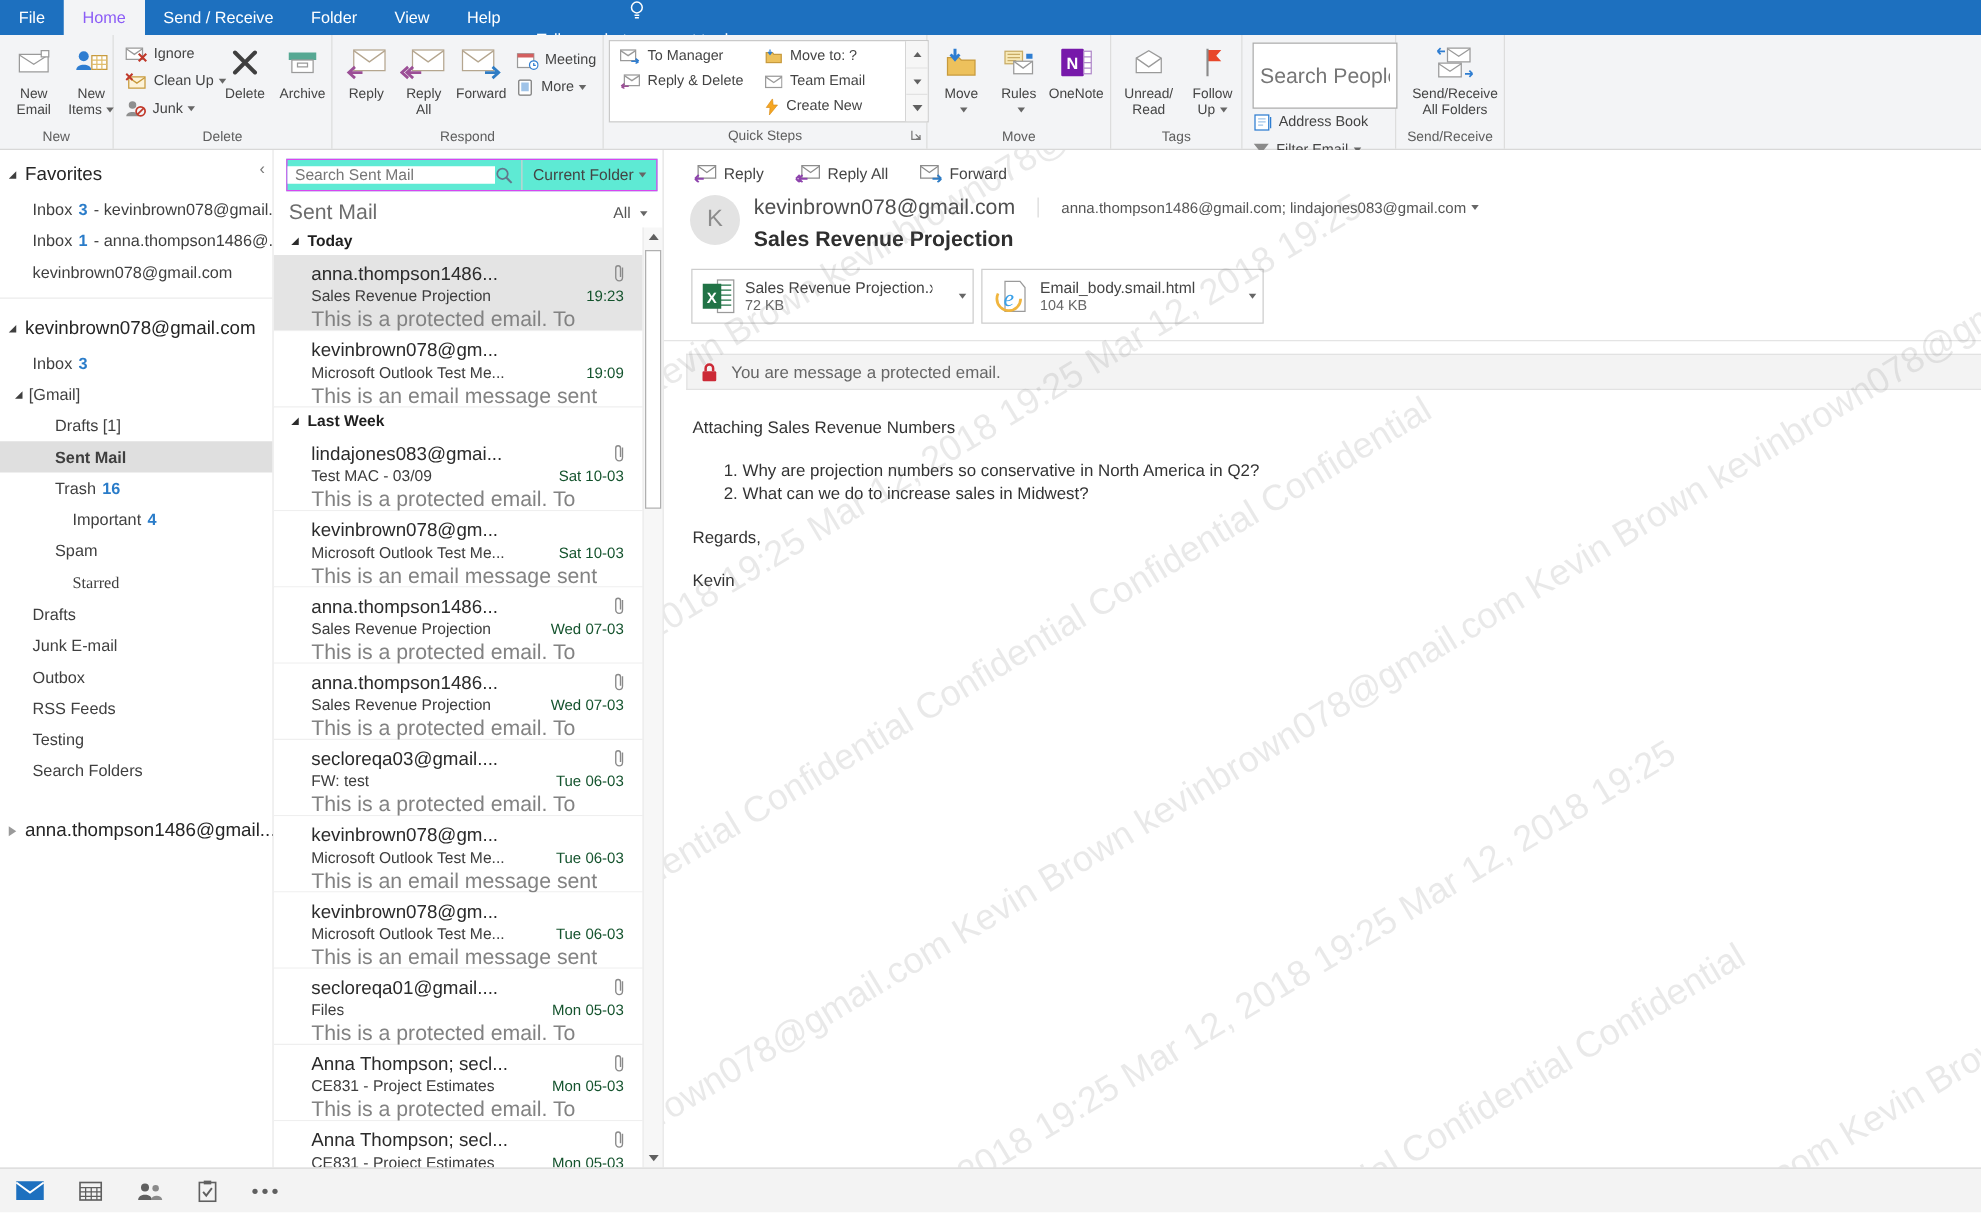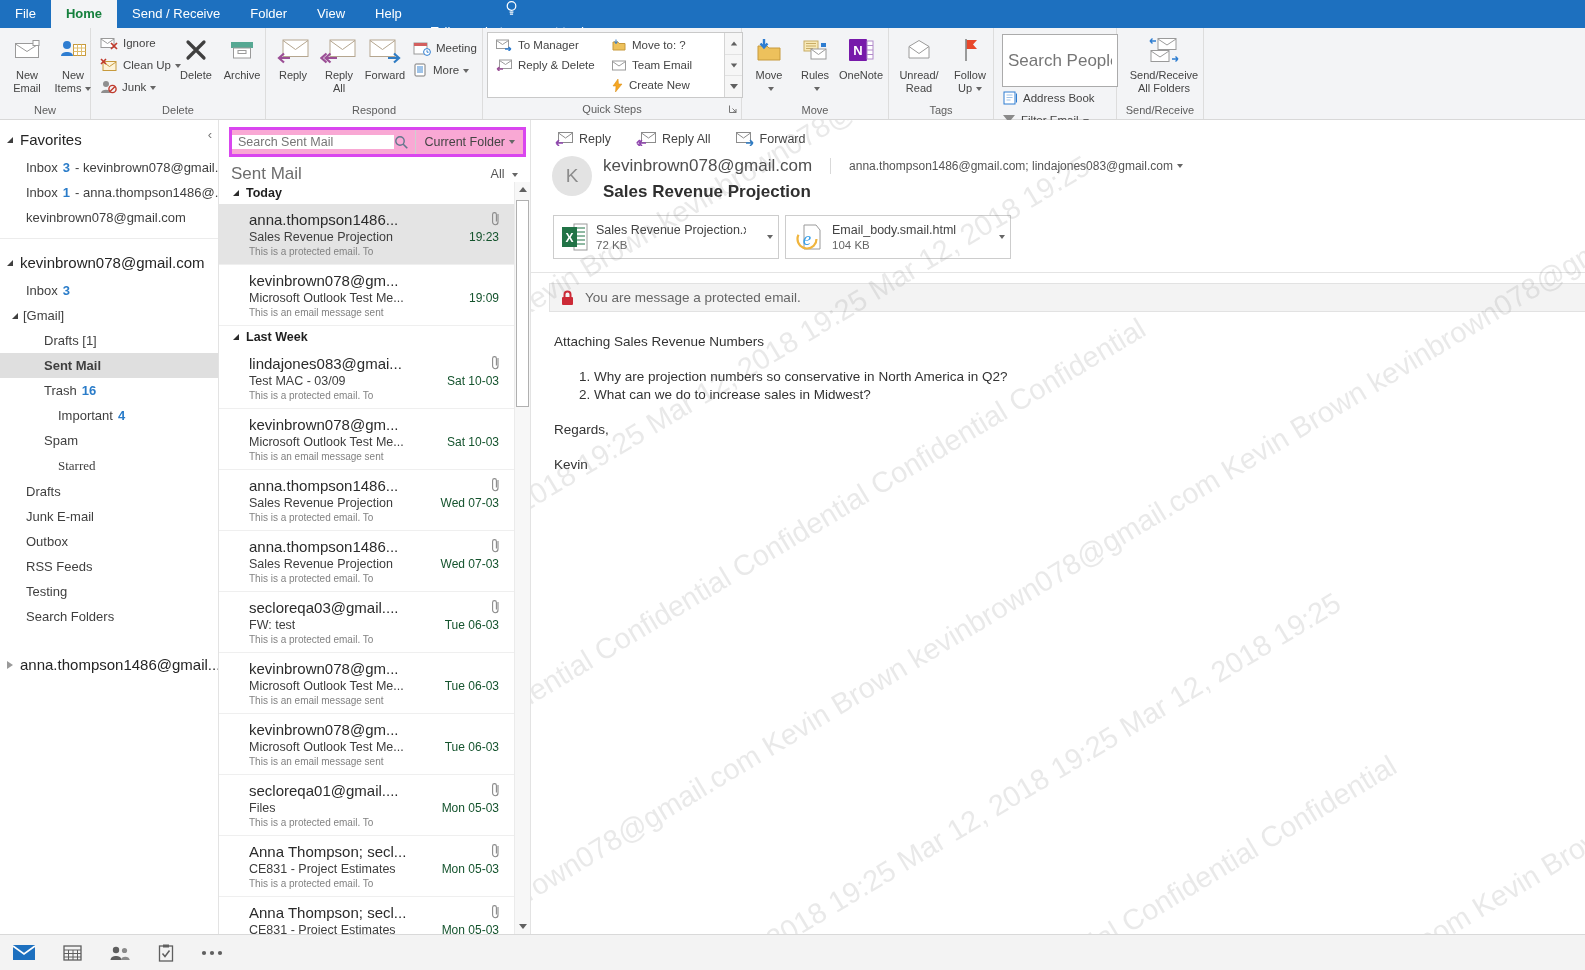--- a/index.html
+++ b/index.html
@@ -1,21 +1,21 @@
 <!DOCTYPE html>
 <html><head>
 <meta charset="utf-8">
 <style>
   html,body{margin:0;padding:0;}
   body{width:1585px;height:970px;position:relative;overflow:hidden;background:#fff;
        font-family:"Liberation Sans",sans-serif;-webkit-font-smoothing:antialiased;}
   
   .topbar{position:absolute;top:0;left:0;right:0;height:28px;background:#1d70bf;display:flex;align-items:stretch;}
   .tab{color:#fff;font-size:13px;line-height:28px;padding:0 15px;cursor:default;white-space:nowrap;}
-  .tab.selected{background:#f3f4f6;color:#15803d;font-weight:bold;}
+  .tab.selected{background:#f3f4f6;color:#8b5cf6;}
   .tellme{display:flex;align-items:center;gap:7px;color:#fff;font-size:13px;padding:0 14px;flex-direction:column;}
   
   .ribbon{position:absolute;top:28px;left:0;right:0;height:91px;background:#f3f4f6;border-bottom:1px solid #d8d8d8;display:flex;}
   .rgroup{position:relative;border-right:1px solid #dddddd;display:flex;flex-direction:column;flex:0 0 auto;}
   .rg-content{flex:1;display:flex;align-items:flex-start;padding:3px 4px 0 4px;}
   .rg-label{height:16px;font-size:11px;color:#5d5d5d;text-align:center;line-height:13px;position:relative;}
   .bigbtn{display:flex;flex-direction:column;align-items:center;justify-content:flex-start;
           padding:3px 4px 0 4px;min-width:38px;height:70px;font-size:11px;color:#444;text-align:center;line-height:13px;}
   .bigbtn .ic{height:32px;display:flex;align-items:center;justify-content:center;margin-bottom:3px;}
   .stack{display:flex;flex-direction:column;justify-content:flex-start;padding-top:1px;}
@@ -35,37 +35,37 @@
   .nav-h{font-size:15px;color:#252525;padding:7px 8px 7px 7px;display:flex;gap:7px;align-items:center;white-space:nowrap;}
   .nav-item{color:#3f3f3f;padding:5px 4px;white-space:nowrap;overflow:hidden;display:flex;align-items:center;gap:5px;}
   .nav-item .cnt{color:#2a7cc9;font-weight:bold;}
   .nav-item .tail{color:#3f3f3f;}
   .nav-item.sel{background:#dfdfdf;font-weight:bold;}
   .nav-div{border-top:1px solid #ececec;margin:8px 0;}
   .tri-exp{width:0;height:0;border-bottom:6px solid #3f3f3f;border-left:6px solid transparent;flex:0 0 auto;}
   .tri-col{width:0;height:0;border-left:6px solid #9a9a9a;border-top:4px solid transparent;border-bottom:4px solid transparent;flex:0 0 auto;}
   
   .listpane{position:absolute;top:120px;left:219px;width:311px;bottom:36px;background:#fff;}
-  .search-row{display:flex;align-items:center;margin:7px 4px 0 10px;height:24px;border:3px solid #d946ef;background:#f9a8d4;}
+  .search-row{display:flex;align-items:center;margin:7px 4px 0 10px;height:24px;border:1px solid #d946ef;background:#5eead4;}
   .search-input{flex:1;border:none;outline:none;font-size:12.5px;color:#444;padding:0 6px;font-family:"Liberation Sans",sans-serif;min-width:0;}
   .search-input::placeholder{color:#767676;}
   .search-scope{display:flex;align-items:center;border-left:1px solid #cfcfcf;font-size:12.5px;color:#444;padding:0 8px;height:100%;white-space:nowrap;}
   .list-title-row{display:flex;align-items:center;justify-content:space-between;padding:7px 12px 4px 12px;}
   .list-title{font-size:17px;color:#6d6d6d;}
   .list-filter{font-size:12.5px;color:#555;}
   .msgs{position:absolute;top:62px;left:0;right:15px;bottom:0;overflow:hidden;}
   .msg-group{height:22px;display:flex;align-items:center;gap:7px;padding-left:14px;font-size:12.5px;font-weight:bold;color:#1f1f1f;background:#fff;}
   .msg-group .tri-exp{border-bottom-color:#2b2b2b;}
   .msg{height:61px;box-sizing:border-box;padding:6px 16px 0 30px;border-bottom:1px solid #efefef;position:relative;background:#fff;}
   .msg.sel{background:#e4e4e4;}
   .msg-sender{font-size:15px;color:#2b2b2b;line-height:19px;white-space:nowrap;overflow:hidden;display:block;max-width:225px;}
   .msg-l2{display:flex;justify-content:space-between;align-items:baseline;margin-top:1px;}
   .msg-subject{font-size:12.5px;color:#3d3d3d;white-space:nowrap;overflow:hidden;max-width:175px;}
   .msg-date{font-size:12px;color:#14532d;white-space:nowrap;}
-  .msg-preview{font-size:10px;color:#828282;margin-top:2px;white-space:nowrap;overflow:hidden;}
+  .msg-preview{font-size:17px;color:#828282;margin-top:2px;white-space:nowrap;overflow:hidden;}
   .msg-clip{position:absolute;right:14px;top:6px;}
   .vscroll{position:absolute;top:62px;right:0;width:15px;bottom:0;background:#f7f7f7;border-left:1px solid #ebebeb;}
   .vs-btn{position:absolute;left:0;right:0;height:15px;display:flex;align-items:center;justify-content:center;}
   .vs-thumb{position:absolute;left:1px;right:1px;top:18px;height:205px;background:#fff;border:1px solid #b0b0b0;}
   .tri-up{width:0;height:0;border-bottom:5px solid #606060;border-left:4px solid transparent;border-right:4px solid transparent;}
   .tri-dn{width:0;height:0;border-top:5px solid #606060;border-left:4px solid transparent;border-right:4px solid transparent;}
   
   .readpane{position:absolute;top:120px;left:530px;right:0;bottom:36px;background:#fff;border-left:1px solid #e3e3e3;overflow:hidden;}
   .rtoolbar{display:flex;gap:24px;padding:11px 0 2px 23px;}
   .rt-item{display:flex;align-items:center;gap:5px;font-size:12.5px;color:#444;}

